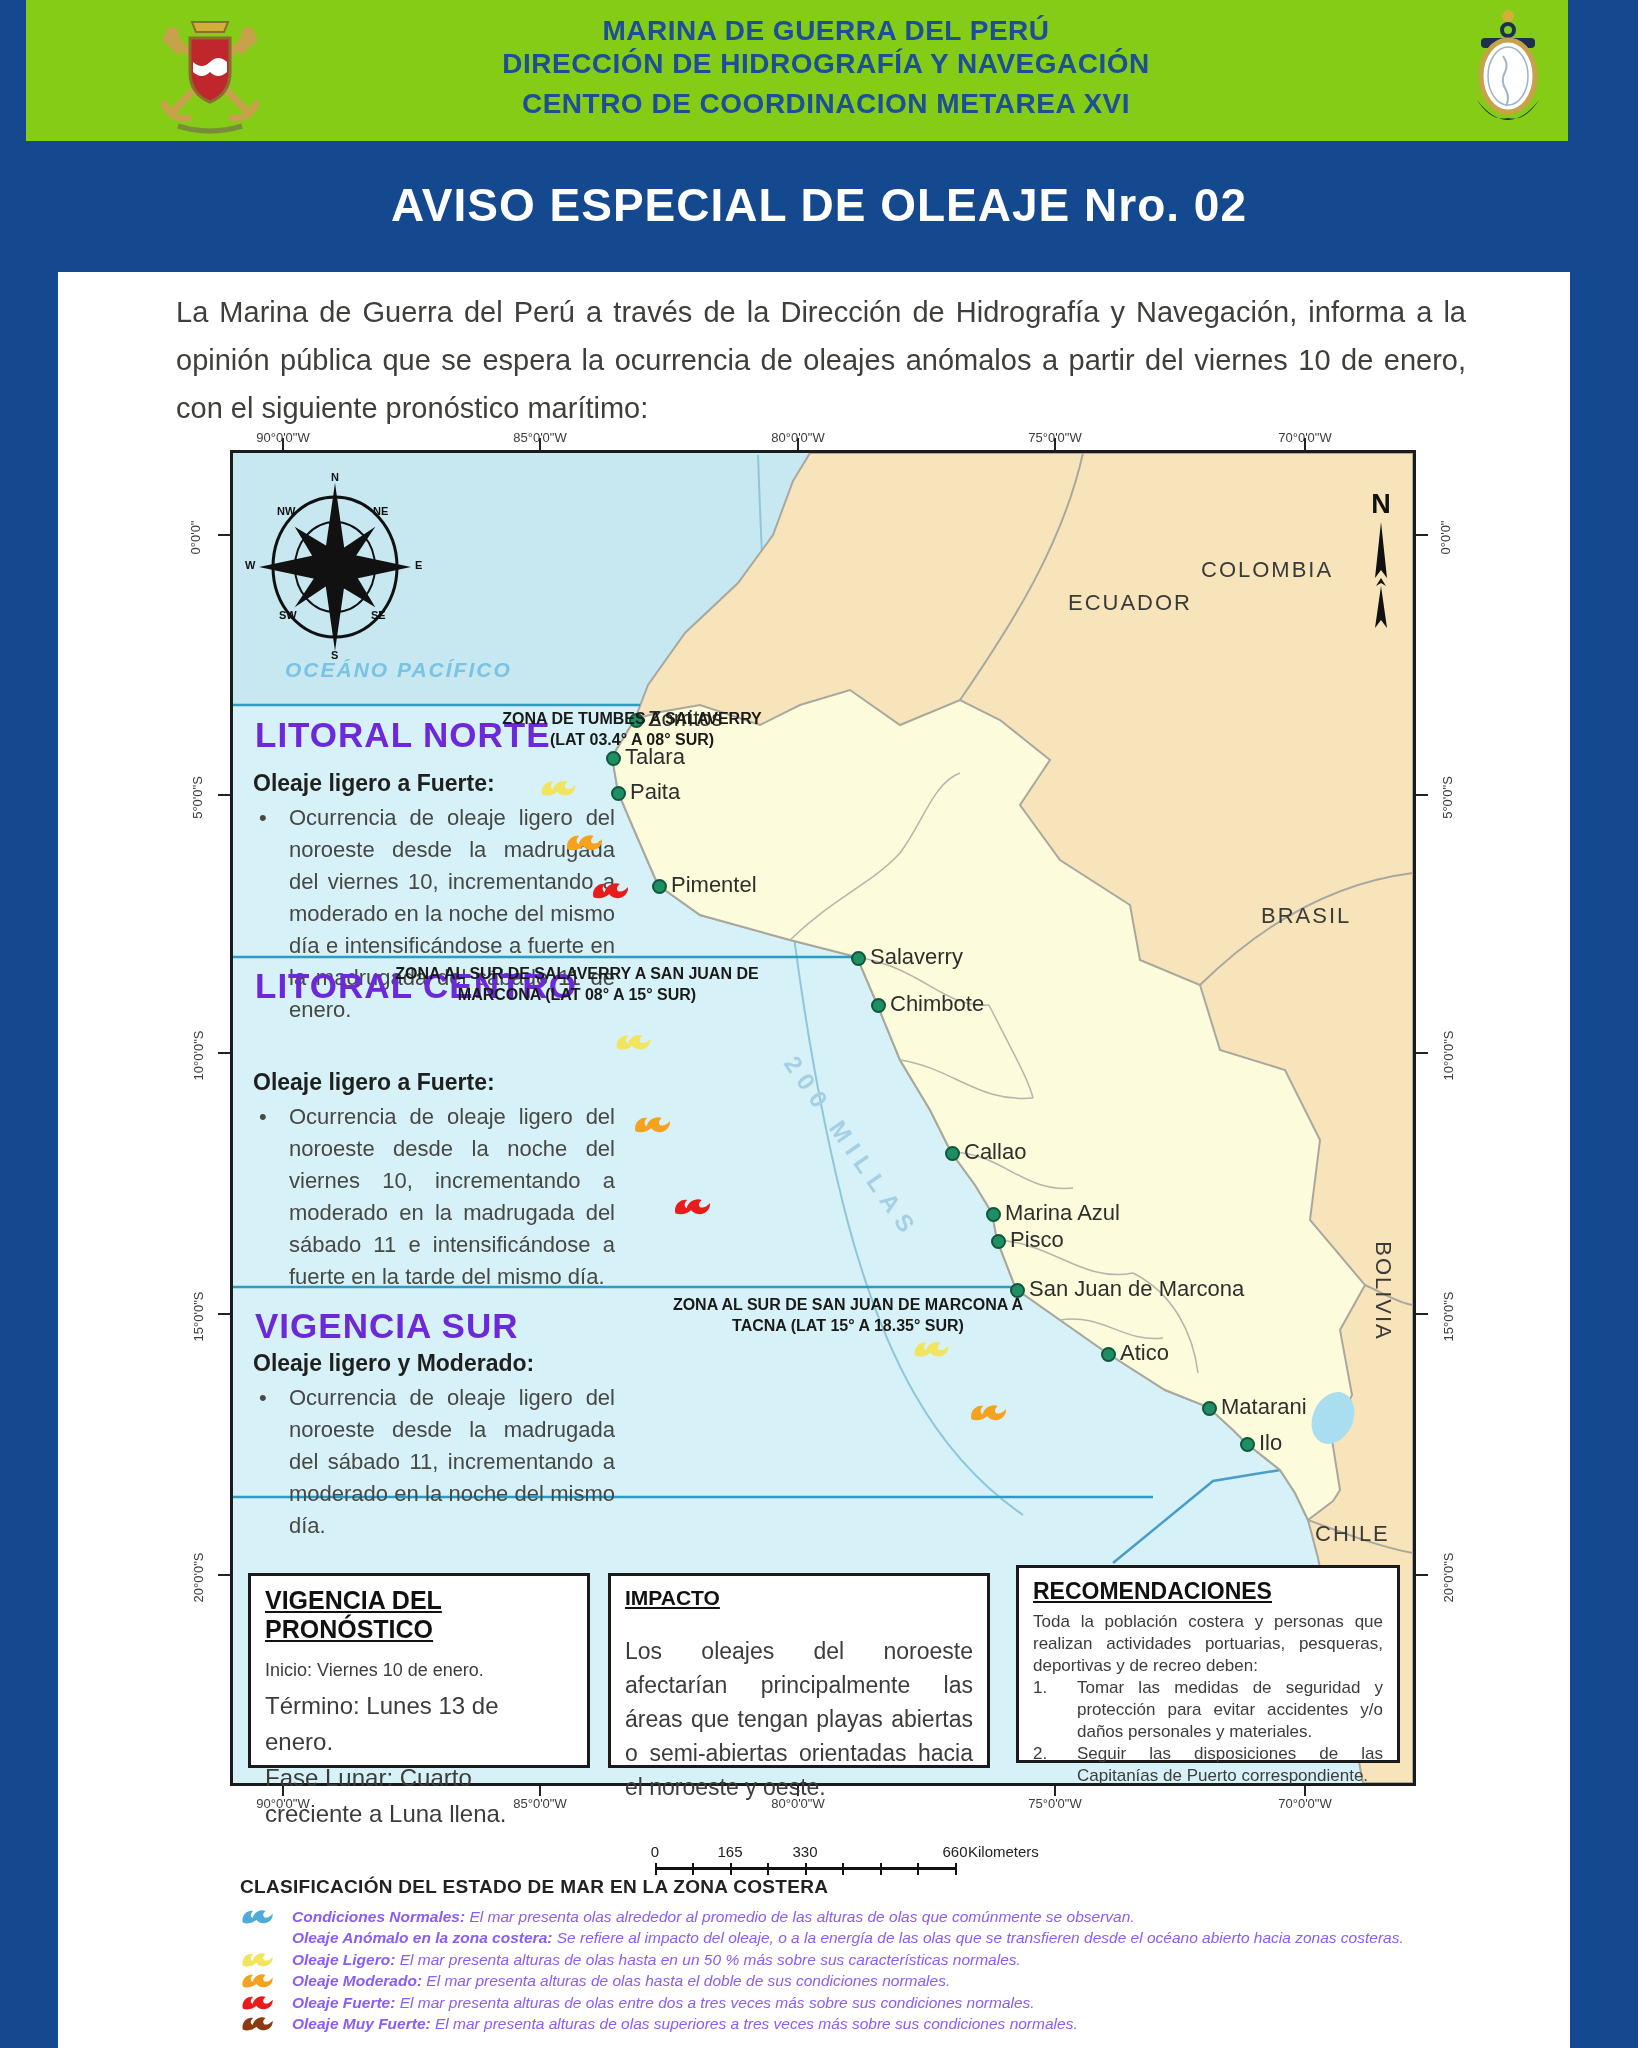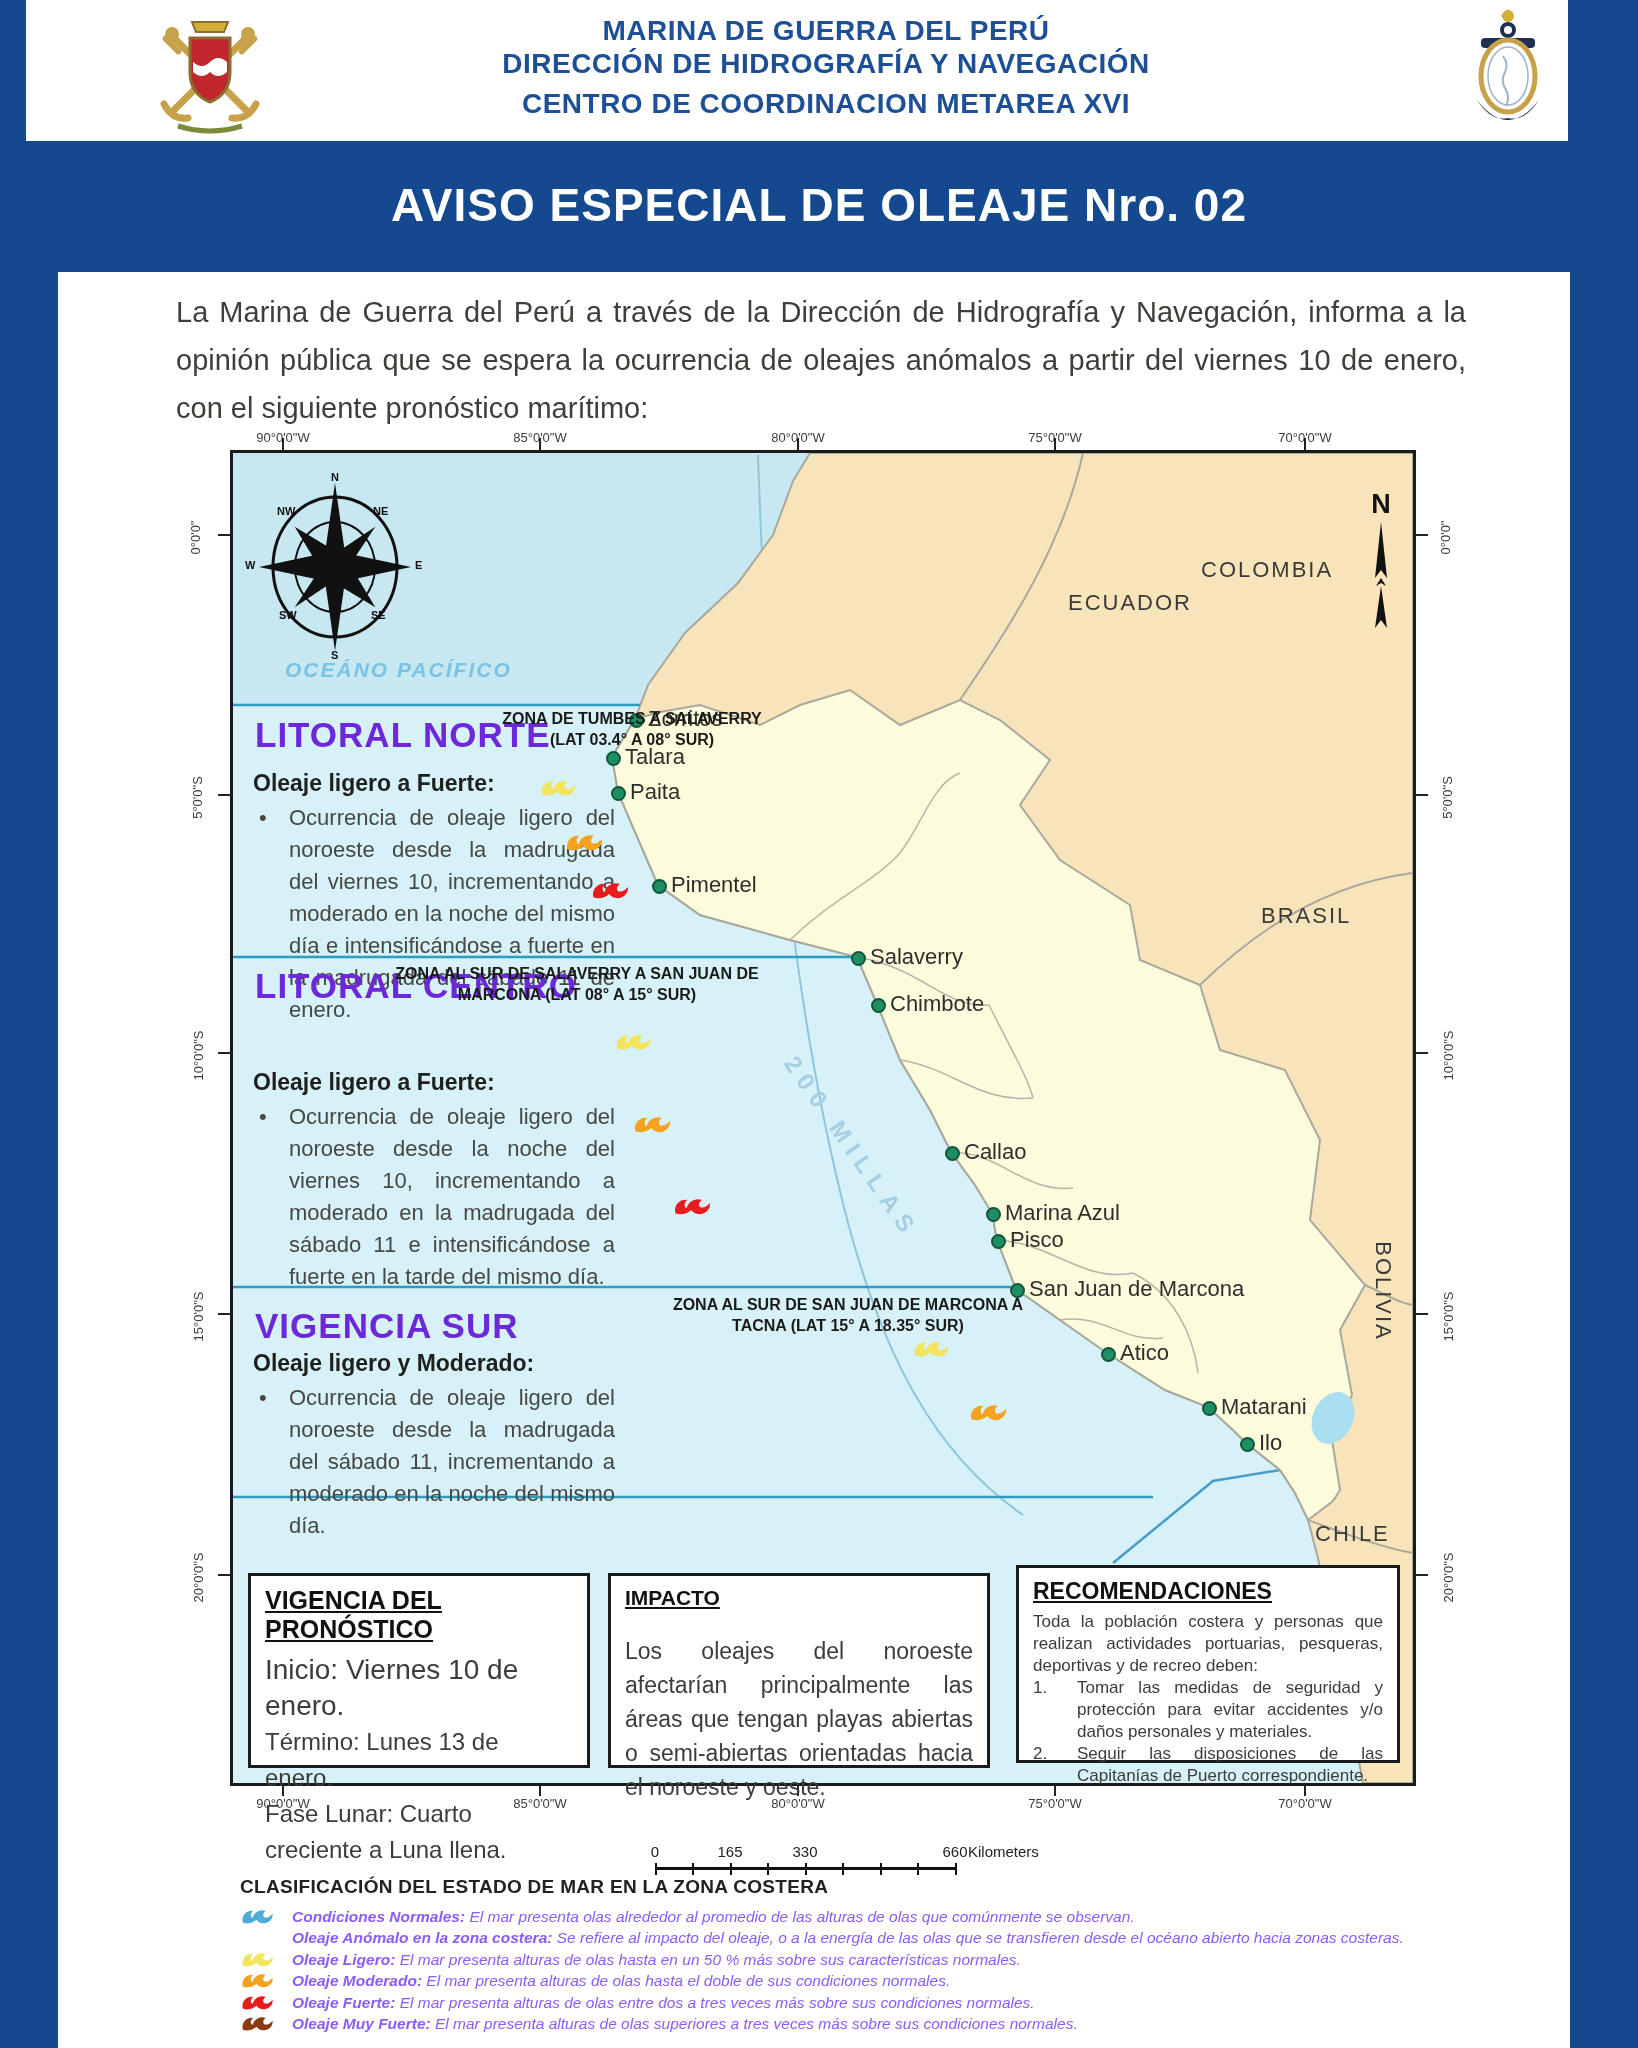--- a/index.html
+++ b/index.html
@@ -1,19 +1,19 @@
 <!DOCTYPE html>
 <html><head>
 <meta charset="utf-8">
 <style>
   html,body{margin:0;padding:0;}
   #page{position:relative;width:1638px;height:2048px;background:#14498F;overflow:hidden;
         font-family:"Liberation Sans",sans-serif;}
   
-  .header-band{position:absolute;left:26px;top:0;width:1542px;height:141px;background:#ffffff;}
+  .header-band{position:absolute;left:26px;top:0;width:1542px;height:141px;background:#84cc16;}
   .header-text{position:absolute;left:300px;top:14px;width:1000px;text-align:center;color:#1C4F96;}
   .hline{font-weight:bold;font-size:28px;line-height:33px;letter-spacing:.5px;}
   .hline3{margin-top:7px;}
   .crest{position:absolute;left:122px;top:8px;}
   .dhn{position:absolute;left:1443px;top:8px;}
   
   .title{position:absolute;left:0;top:178px;width:1638px;text-align:center;color:#FFFFFF;
          font-size:46px;font-weight:bold;letter-spacing:1px;}
   
   .card{position:absolute;left:58px;top:272px;width:1512px;height:1776px;background:#FFFFFF;}
@@ -41,21 +41,21 @@
   .wave{position:absolute;}
   .wy{color:#F2E45C;} .wo{color:#F5A31E;} .wr{color:#E81C1C;} .wb{color:#4FABD8;} .wd{color:#8C3A12;}
   .narrow{position:absolute;left:1128px;top:36px;width:40px;text-align:center;}
   .narrow .nl{font-size:27px;font-weight:bold;color:#111;}
   .compass{position:absolute;left:12px;top:18px;width:180px;height:192px;}
   .cp{position:absolute;font-size:11px;font-weight:bold;color:#111;}
   
   .ibox{position:absolute;background:#FFFFFF;border:3px solid #1B1B1B;box-sizing:border-box;padding:10px 14px;}
   .ibox .bh{font-weight:bold;text-decoration:underline;color:#111;}
   .b1 .bh{font-size:25px;}
-  .b1 .bl{font-size:28px;line-height:36px;color:#3C3C3A;margin-top:8px;}
+  .b1 .bl{font-size:18px;line-height:36px;color:#3C3C3A;margin-top:8px;}
   .b1 .bl2{font-size:24px;line-height:36px;color:#3C3C3A;}
   .b2 .bh{font-size:21px;}
   .b2 .bt{font-size:23px;line-height:34px;color:#3C3C3A;text-align:justify;margin-top:24px;}
   .b3 .bh{font-size:23px;}
   .b3 .bt{font-size:17px;line-height:22px;color:#3C3C3A;text-align:justify;margin-top:6px;}
   .b3 .li{display:flex;font-size:17px;line-height:22px;color:#3C3C3A;}
   .b3 .num{width:44px;flex:0 0 44px;}
   .b3 .litxt{flex:1;text-align:justify;}
   
   .tickv{position:absolute;width:2px;height:12px;background:#222;}

